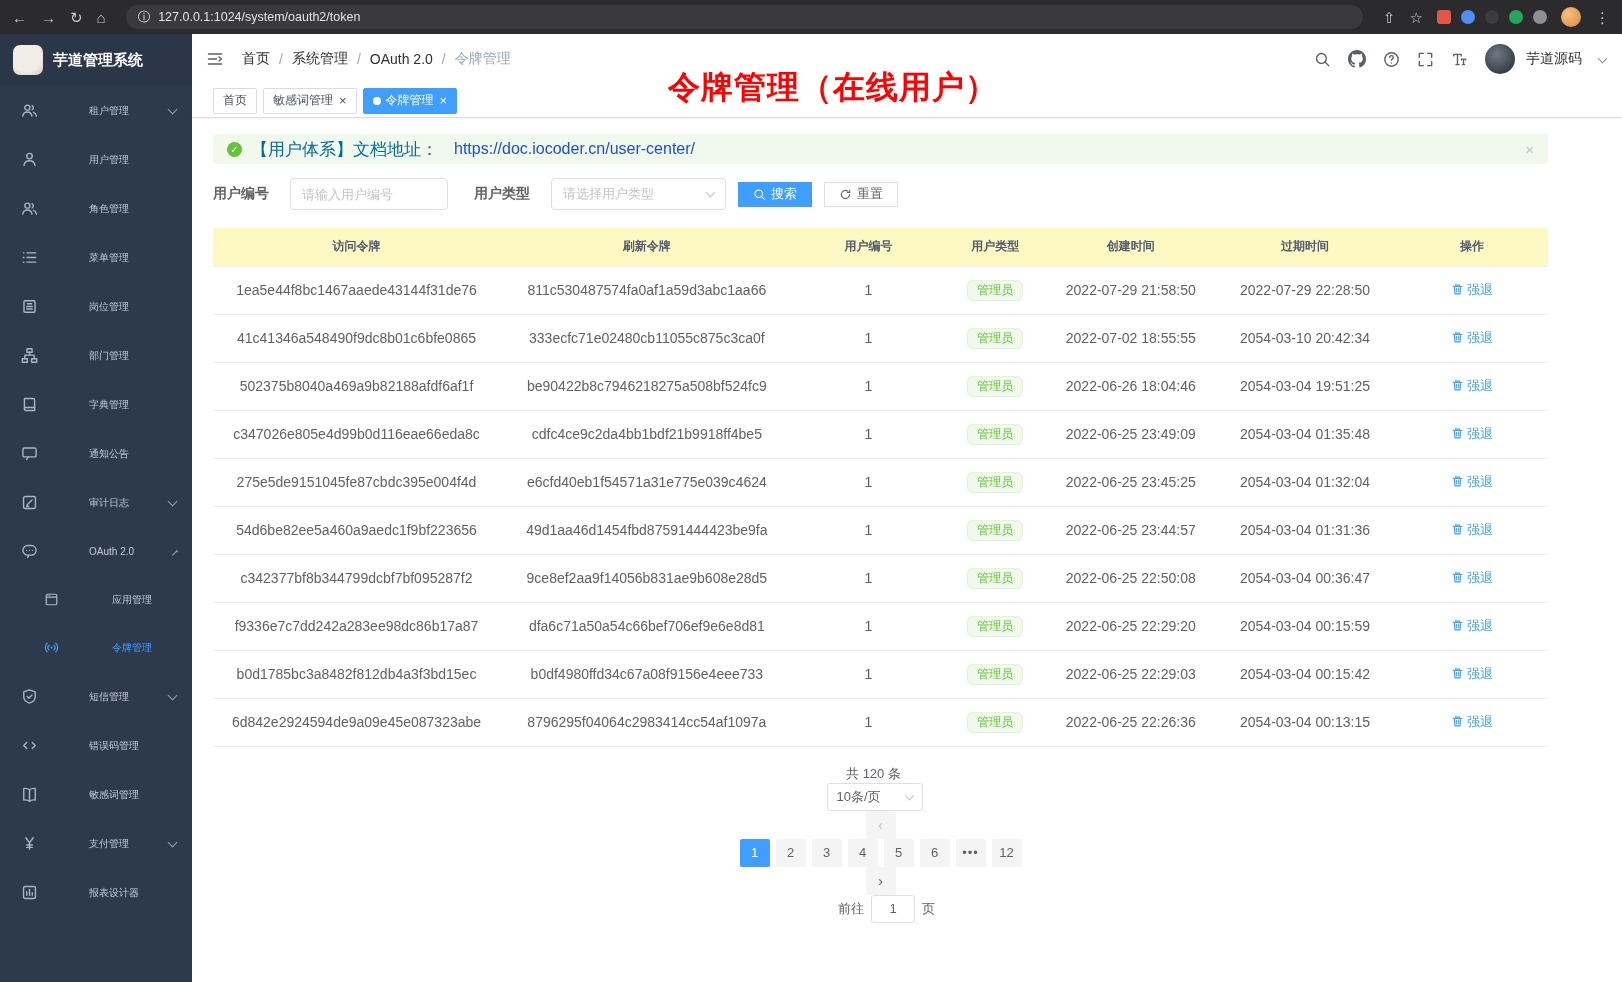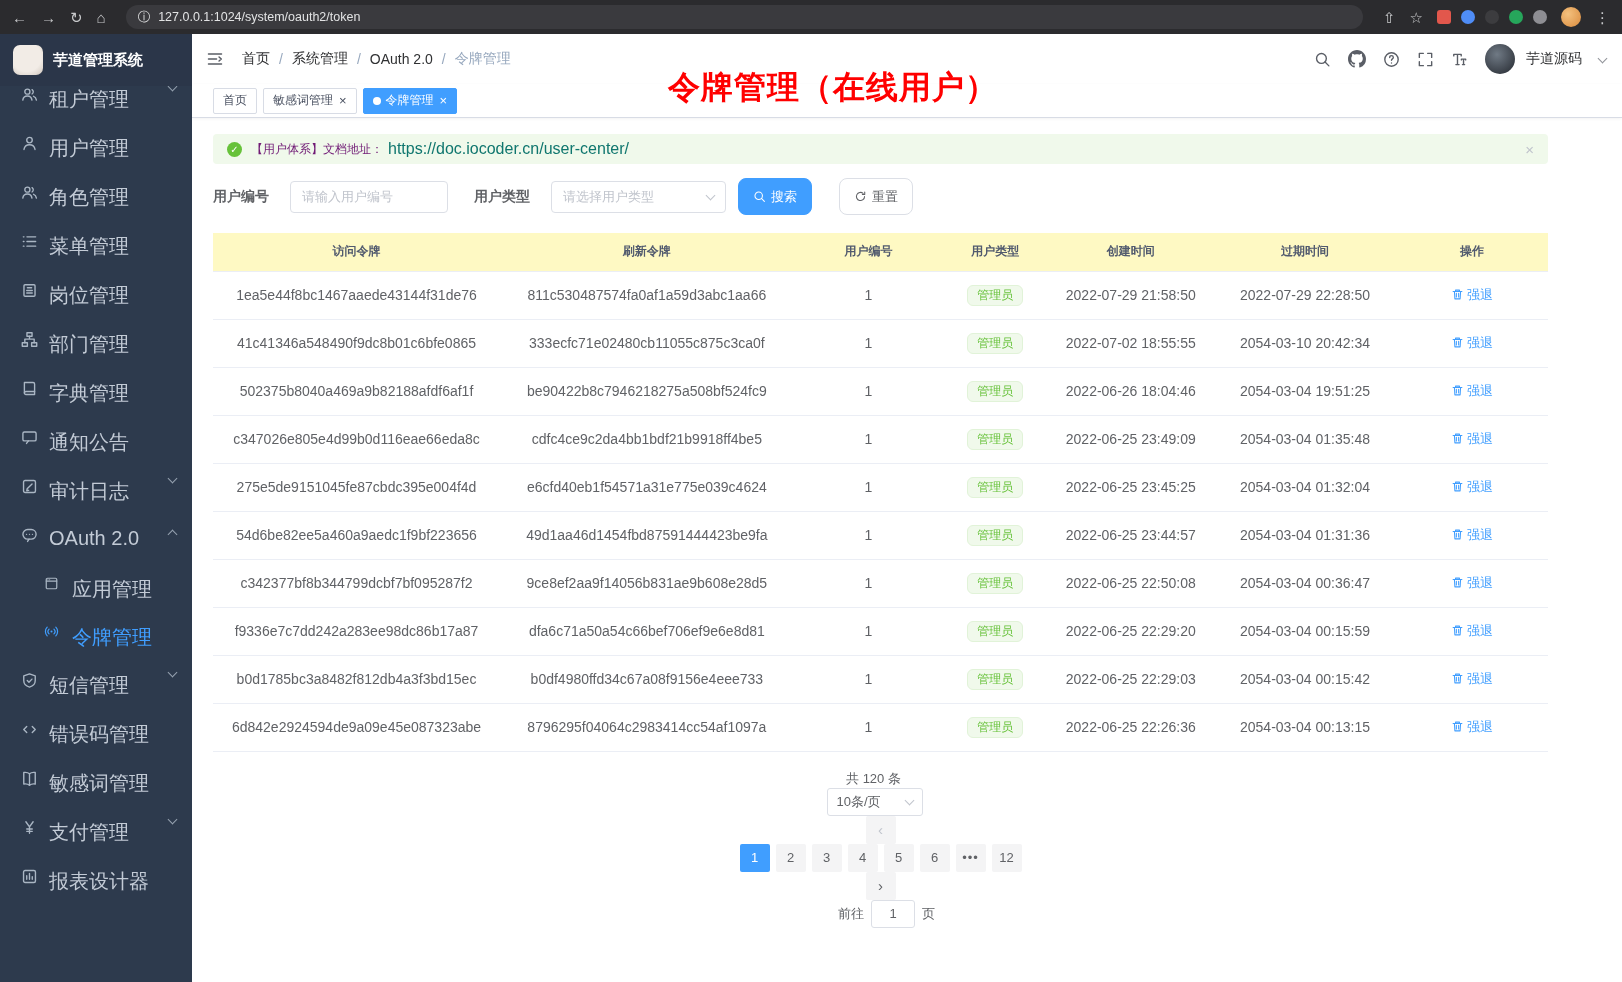--- a/index.html
+++ b/index.html
@@ -15,21 +15,21 @@
   .ext-dot:first-child { border-radius: 3px; }
   .browser-avatar { width: 20px; height: 20px; border-radius: 50%; background: radial-gradient(circle at 35% 35%, #f4c17e, #d98a3d); cursor: pointer; }
 
   
   .app { display: flex; height: 948px; }
   .sidebar { width: 192px; flex-shrink: 0; background: #2d3a4d; color: #c3cbd6; display: flex; flex-direction: column; }
   .logo-row { height: 52px; display: flex; align-items: center; gap: 10px; padding: 7px 13px; background: #2b3649; cursor: pointer; }
   .logo-img { width: 30px; height: 30px; border-radius: 7px; background: radial-gradient(circle at 45% 40%, #f2ece6 60%, #cfc6bd); flex-shrink: 0; }
   .logo-text { color: #fff; font-size: 15px; font-weight: 700; white-space: nowrap; }
   .menu { flex: 1; overflow: hidden; }
-  .menu-item { height: 49px; display: flex; align-items: flex-start; padding: 0 16px 0 21px; font-size: 20px; cursor: pointer; white-space: nowrap; }
+  .menu-item { height: 49px; display: flex; align-items: center; padding: 0 16px 0 21px; font-size: 10px; cursor: pointer; white-space: nowrap; gap: 40px; }
   .menu-item .mi-icon { width: 17px; height: 17px; margin-right: 11px; display: inline-flex; color: #aab6c4; flex-shrink: 0; }
   .menu-item.sub { padding-left: 44px; height: 48px; }
   .menu-item.active { color: #409eff; }
   .menu-item.active .mi-icon { color: #409eff; }
   .chev { width: 7px; height: 7px; border-right: 1.4px solid #96a2b0; border-bottom: 1.4px solid #96a2b0; transform: rotate(45deg); margin-left: auto; margin-top: -3px; }
   .chev.up { transform: rotate(-135deg); margin-top: 4px; }
 
   .main { flex: 1; display: flex; flex-direction: column; background: #fff; min-width: 0; }
 
   
@@ -49,35 +49,35 @@
   .tab { height: 26px; display: inline-flex; align-items: center; gap: 5px; padding: 0 9px; border: 1px solid #d8dce5; background: #fff; color: #495060; font-size: 12px; cursor: pointer; border-radius: 2px; }
   .tab .dot { width: 8px; height: 8px; border-radius: 50%; background: #fff; }
   .tab.active { background: #409eff; border-color: #409eff; color: #fff; }
   .tab-close { font-size: 13px; line-height: 1; margin-left: 1px; }
 
   
   .content { flex: 1; padding: 16px 74px 0 21px; position: relative; }
 
   .alert { display: flex; align-items: center; height: 30px; background: #f0f9eb; border-radius: 4px; padding: 0 14px; margin-bottom: 14px; }
   .alert-check { width: 15px; height: 15px; border-radius: 50%; background: #67c23a; color: #fff; font-size: 10px; display: flex; align-items: center; justify-content: center; margin-right: 9px; flex-shrink: 0; }
-  .alert-text { font-size: 12px; color: #701a75; }
-  .alert-link { color: #0f766e; text-decoration: none; margin-left: 5px; cursor: pointer; }
+  .alert-text { font-size: 17px; color: #0369a1; }
+  .alert-link { color: #1d4ed8; text-decoration: none; margin-left: 16px; cursor: pointer; }
   .alert-close { margin-left: auto; color: #c0c4cc; font-size: 15px; cursor: pointer; line-height: 1; }
 
   .search-row { display: flex; align-items: center; margin: 2px 0 18px; }
   .f-label { font-size: 14px; font-weight: 700; color: #606266; margin-right: 21px; white-space: nowrap; }
   .f-label.ml { margin-left: 26px; }
   .input { width: 158px; height: 32px; border: 1px solid #dcdfe6; border-radius: 4px; padding: 0 11px; font-size: 13px; color: #606266; outline: none; font-family: inherit; }
   .input::placeholder { color: #c0c4cc; }
   .select { width: 175px; height: 32px; border: 1px solid #dcdfe6; border-radius: 4px; display: flex; align-items: center; justify-content: space-between; padding: 0 11px; cursor: pointer; }
   .sel-ph { font-size: 13px; color: #c0c4cc; }
   .sel-caret { width: 7px; height: 7px; border-right: 1.4px solid #c0c4cc; border-bottom: 1.4px solid #c0c4cc; transform: rotate(45deg); margin-top: -3px; }
-  .btn { height: 37px; border-radius: 8px; font-size: 13px; display: inline-flex; align-items: center; gap: 5px; padding: 0 14px; cursor: pointer; font-family: inherit; }
+  .btn { height: 25px; border-radius: 0; font-size: 13px; display: inline-flex; align-items: center; gap: 5px; padding: 0 14px; cursor: pointer; font-family: inherit; }
   .btn-primary { background: #409eff; border: 1px solid #409eff; color: #fff; margin-left: 12px; }
-  .btn-plain { background: #fff; border: 1px solid #dcdfe6; color: #606266; margin-left: 27px; }
+  .btn-plain { background: #fff; border: 1px solid #dcdfe6; color: #606266; margin-left: 12px; }
 
   table.tokens-table { width: 100%; border-collapse: collapse; table-layout: fixed; }
   .tokens-table th { height: 38px; background: #fef9c3; color: #515a6e; font-size: 12px; font-weight: 700; text-align: center; border-bottom: 1px solid #ebeef5; }
   .tokens-table td { height: 48px; text-align: center; font-size: 14px; color: #606266; border-bottom: 1px solid #ebeef5; overflow: hidden; white-space: nowrap; }
   .badge { display: inline-block; background: #f0f9eb; border: 1px solid #e1f3d8; color: #67c23a; font-size: 12px; line-height: 19px; padding: 0 9px; border-radius: 6px; }
   .kick-btn { color: #409eff; font-size: 13px; display: inline-flex; align-items: center; gap: 3px; cursor: pointer; }
 
   .pagination { display: flex; align-items: center; justify-content: flex-end; margin: 18px 0 0; font-size: 13px; color: #606266; flex-direction: column; }
   .pg-total { margin-right: 14px; }
   .page-size { width: 96px; height: 28px; border: 1px solid #dcdfe6; border-radius: 3px; display: flex; align-items: center; justify-content: space-between; padding: 0 9px; cursor: pointer; margin-right: 12px; font-size: 13px; color: #606266; text-align: right; }

